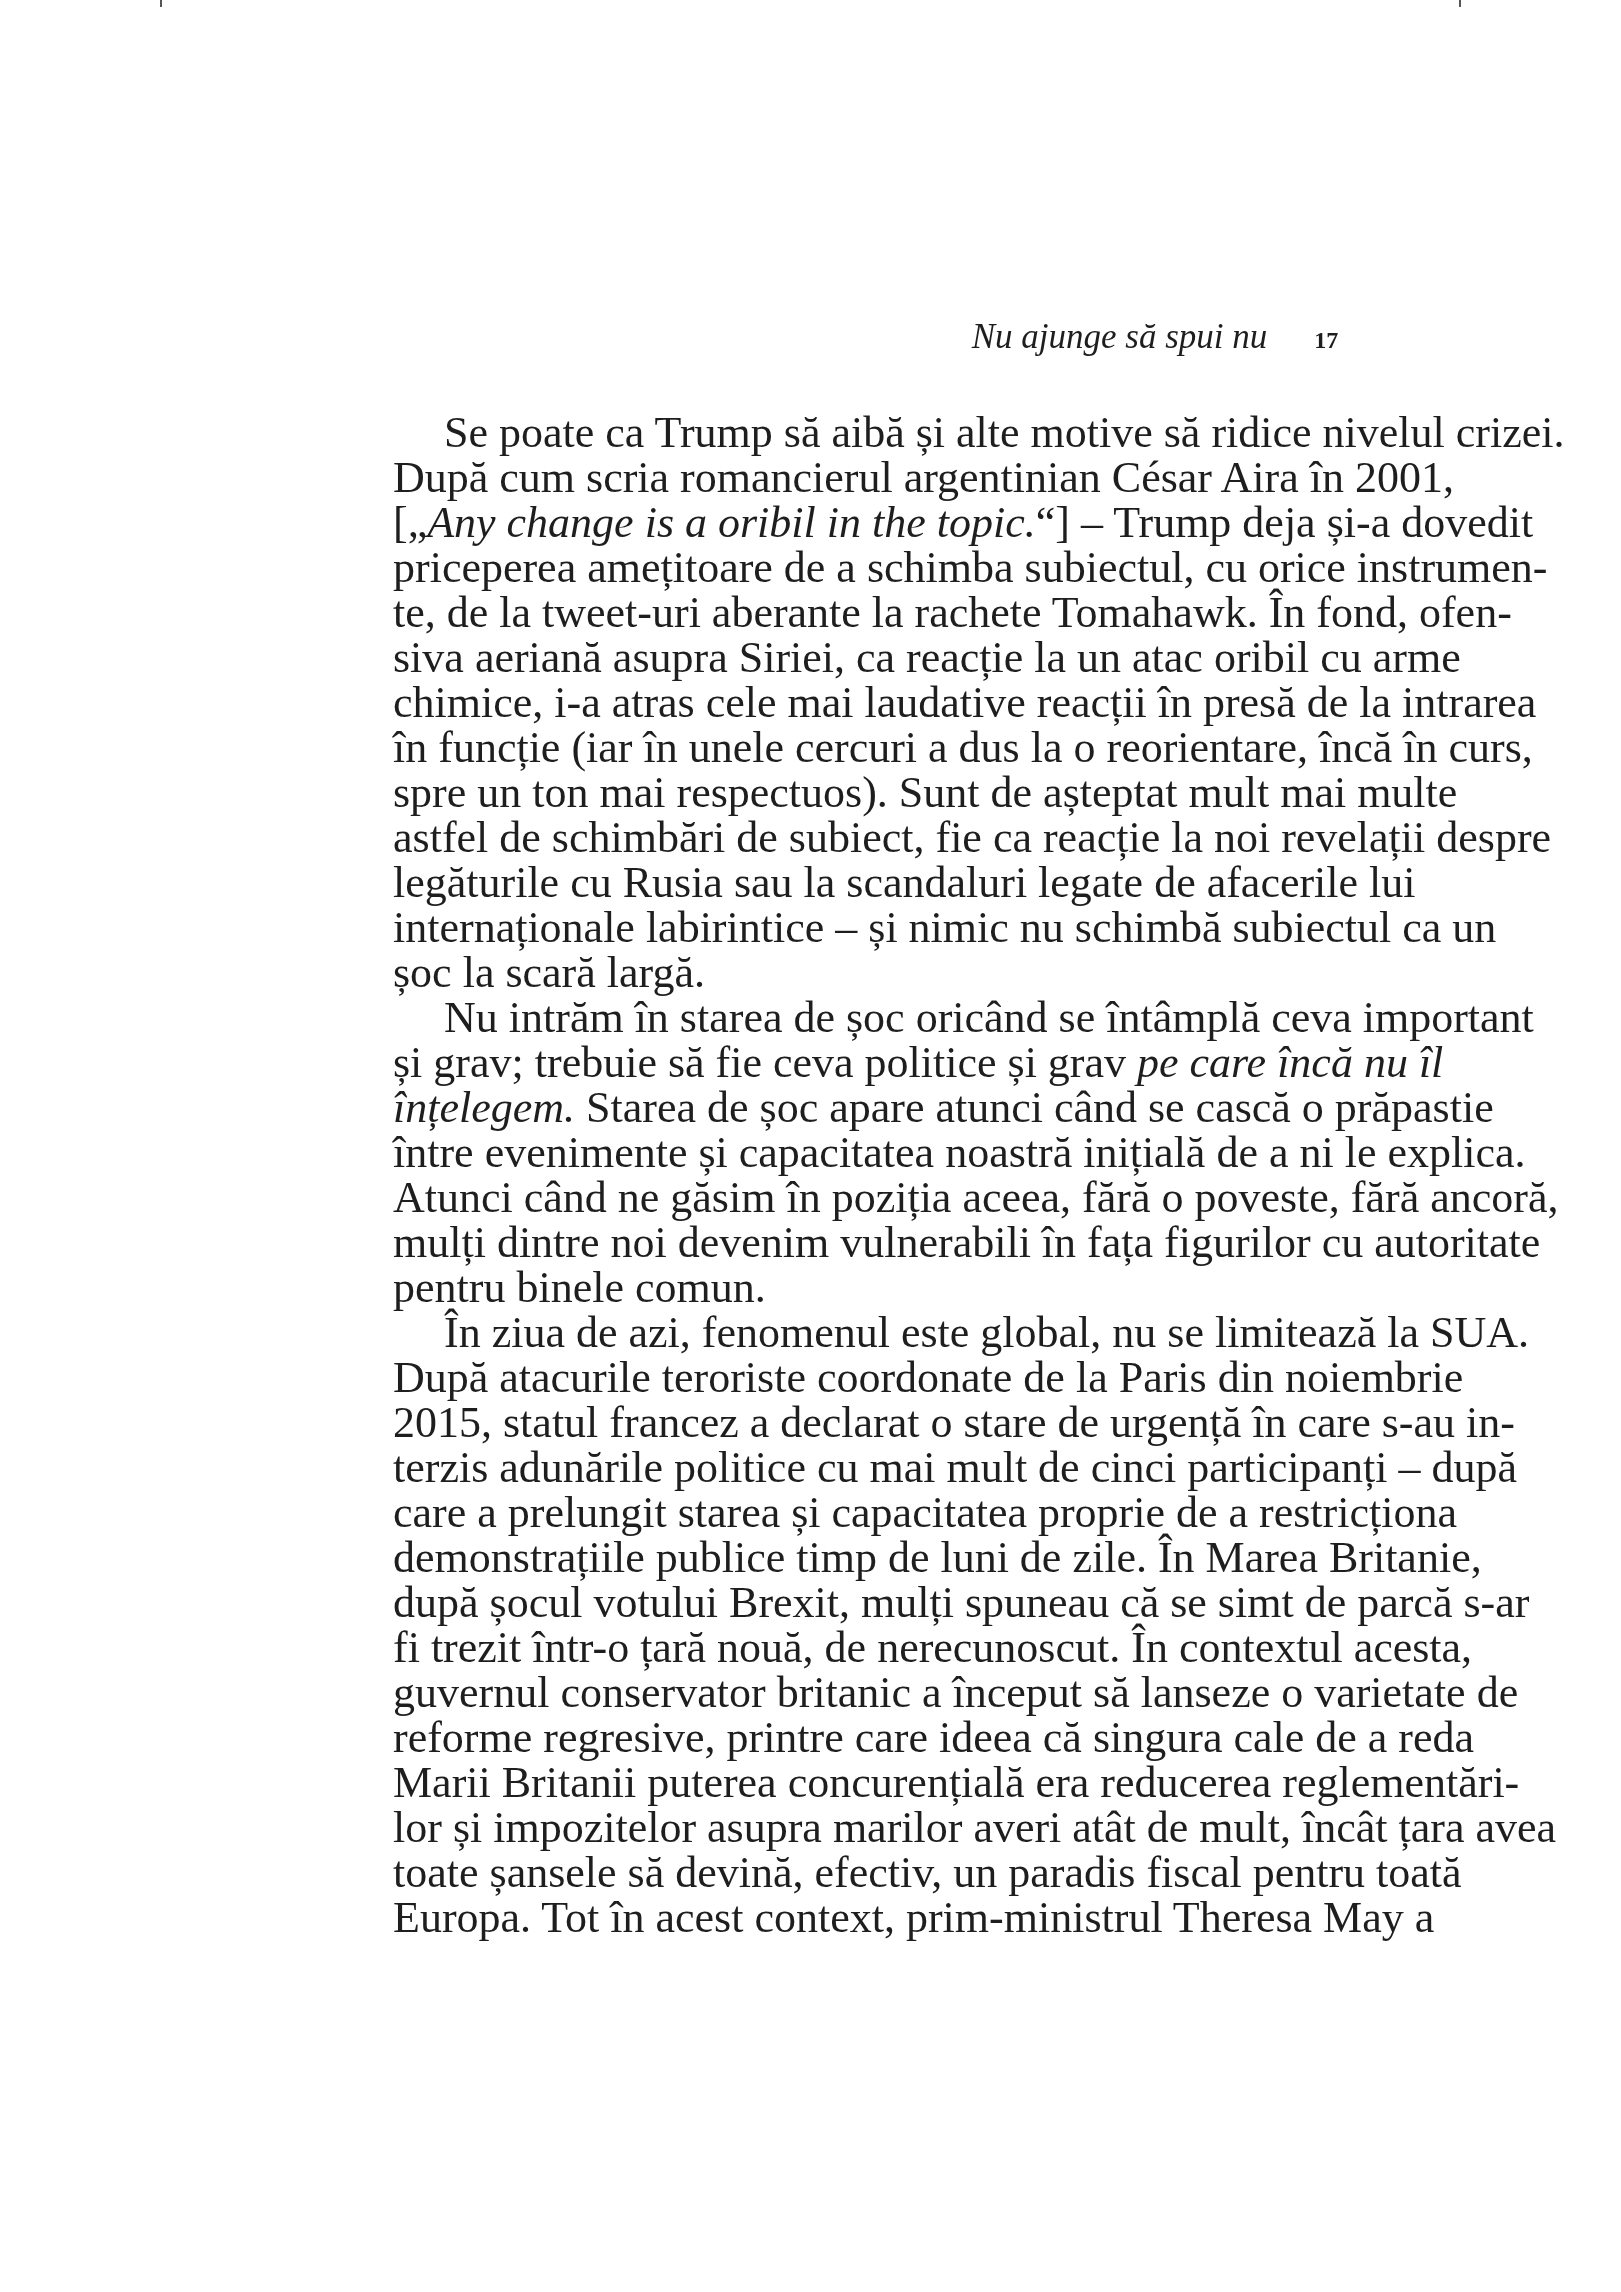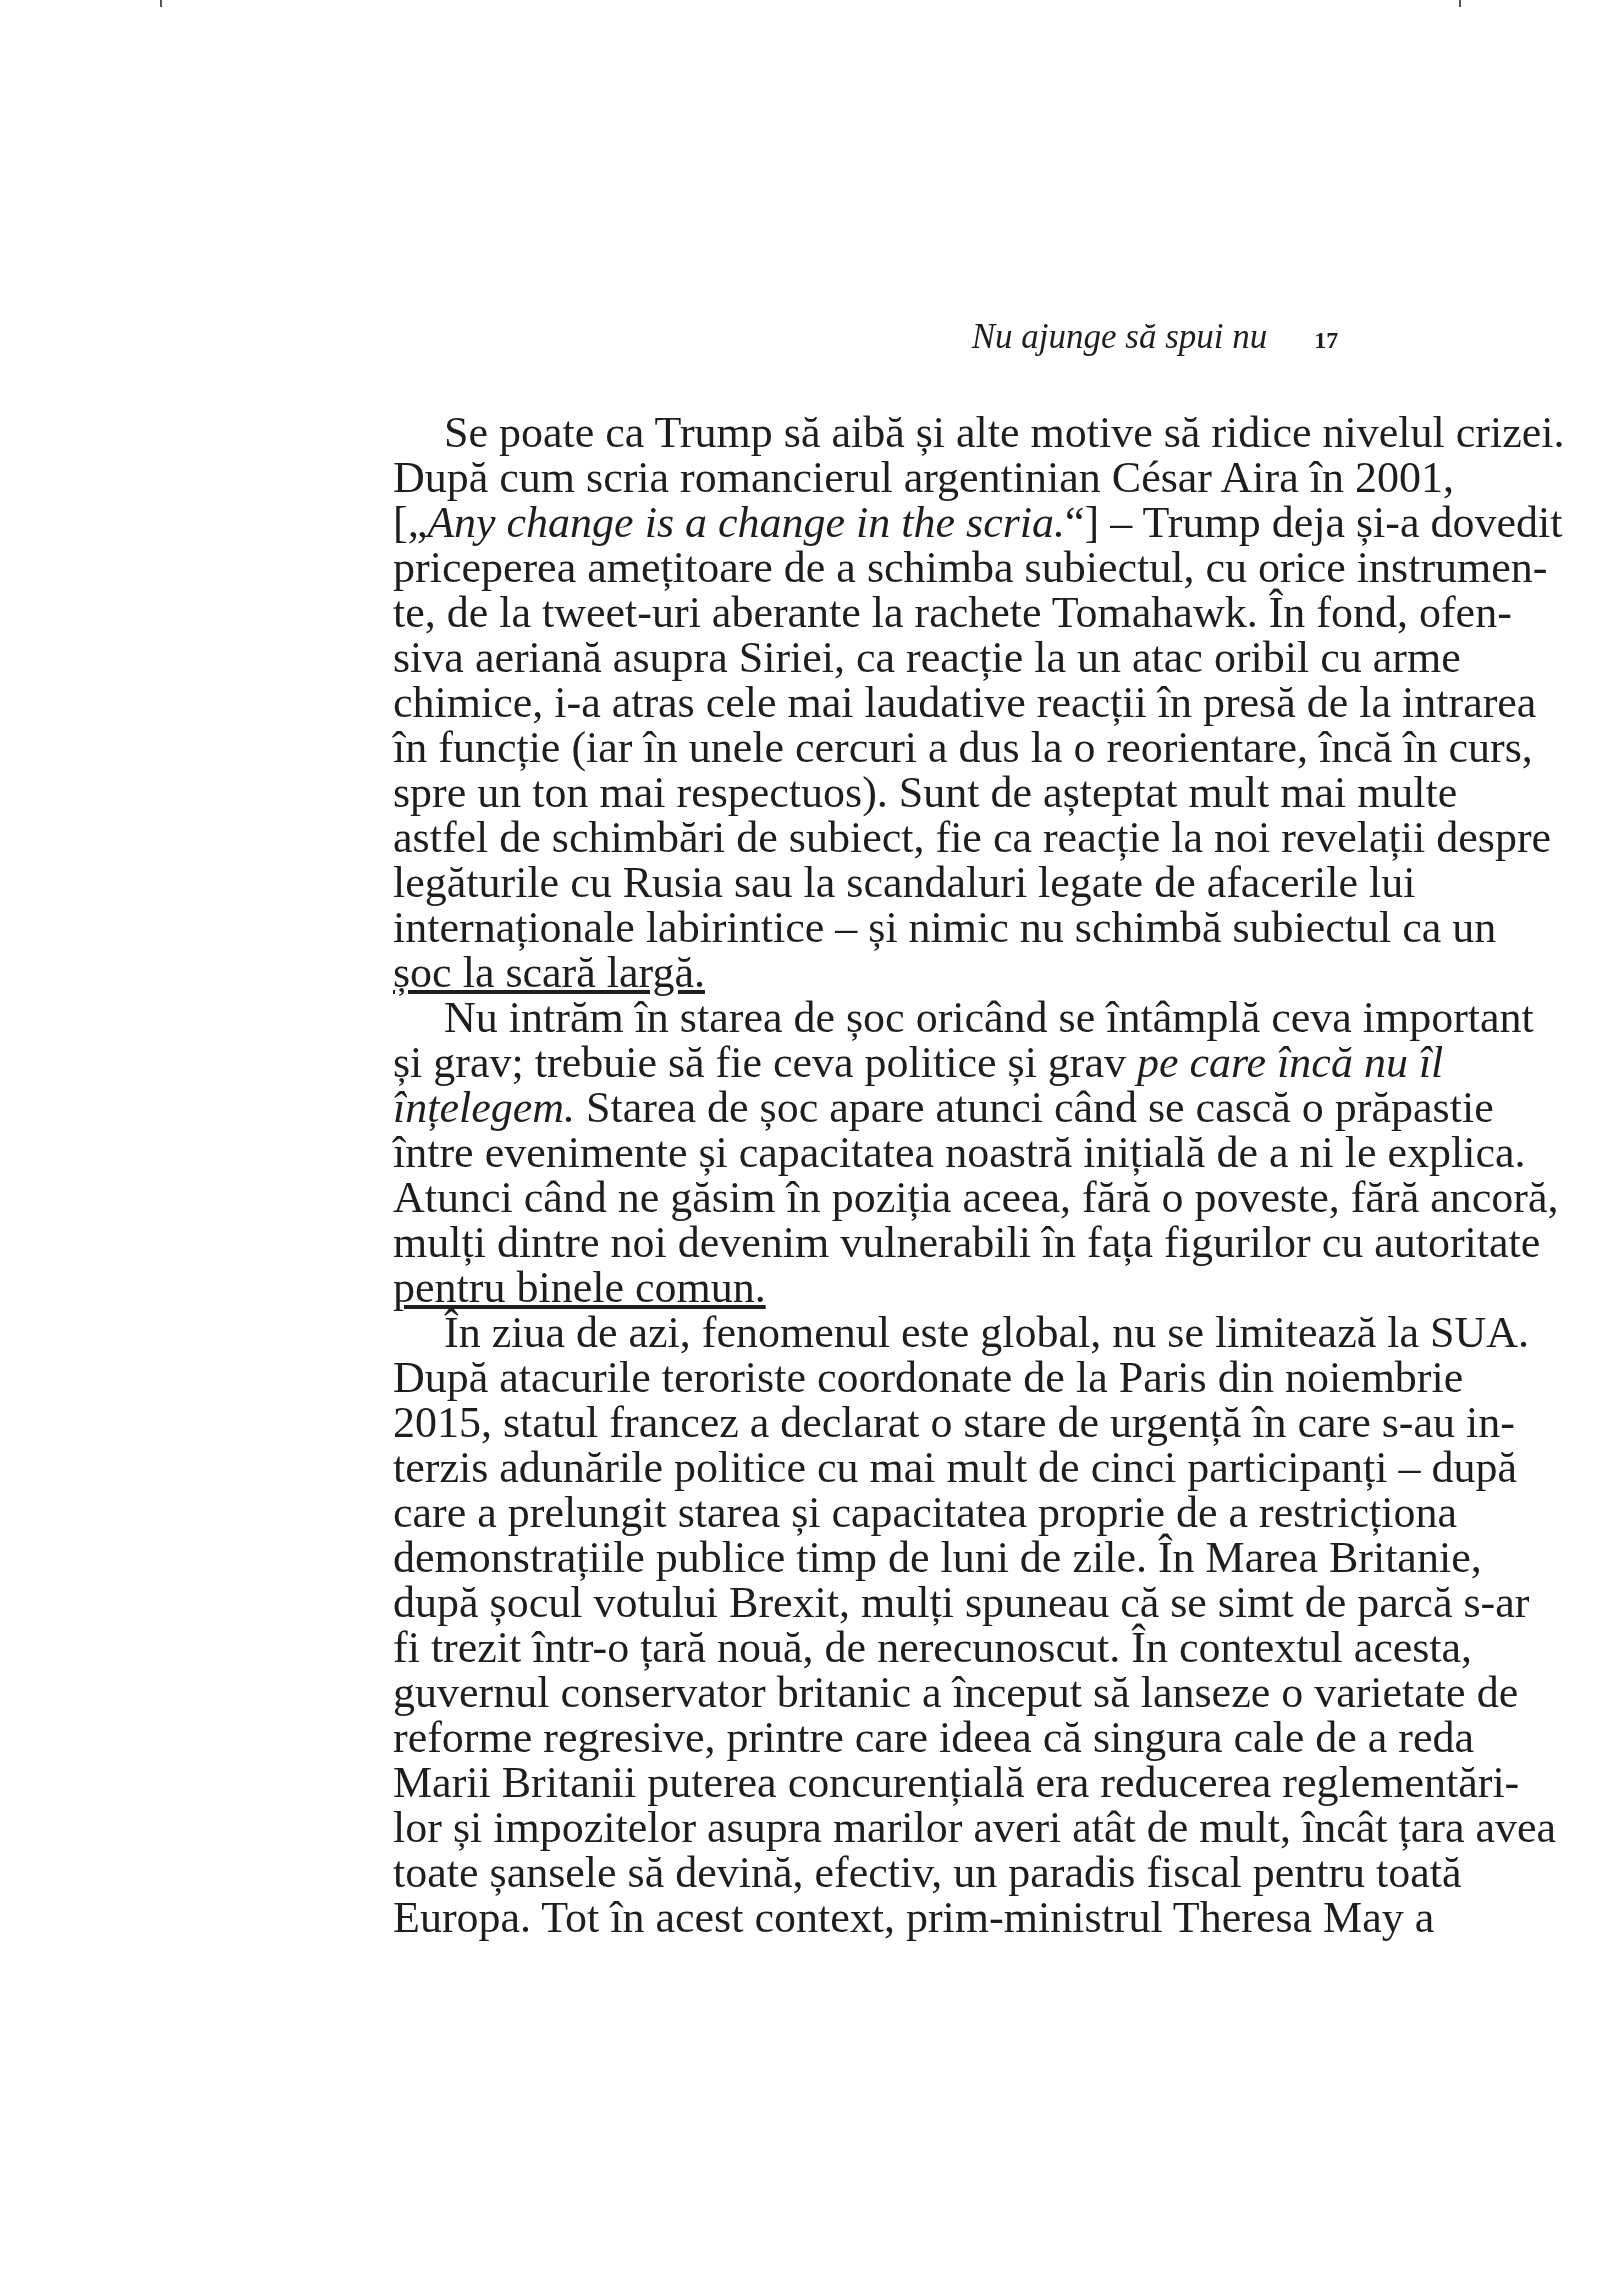--- a/index.html
+++ b/index.html
@@ -13,40 +13,40 @@
     font-family: Liberation Serif, serif; color: #1e1e1e;
   }
   .running-title { font-style: italic; font-size: 35px; margin-right: 47px; }
   .page-number { font-weight: bold; font-size: 24px; }
   .body-text {
     position: absolute; top: 410px; left: 393px; width: 947px;
     font-family: "Liberation Serif", "DejaVu Serif", serif;
     font-size: 44px; line-height: 45px; color: #1e1e1e;
   }
   .line { display: block; white-space: nowrap; text-align-last: justify; text-align: justify; height: 45px; }
-  .line.last { text-align-last: left; text-decoration: underline; }
+  .line.last { text-align-last: left; }
   .line.indent { padding-left: 51px; }
   .line i { font-style: italic; }
 </style>
 </head>
 <body>
 
 <div class="crop-mark crop-left"></div>
 <div class="crop-mark crop-right"></div>
 
 <div class="running-head">
   <span class="running-title">Nu ajunge să spui nu</span>
   <span class="page-number">17</span>
 </div>
 
 <div class="body-text" id="body-text">
     <div>
       <span class="line indent"><span>Se poate ca Trump să aibă și alte motive să ridice nivelul crizei.</span></span>
       <span class="line"><span>După cum scria romancierul argentinian César Aira în 2001,</span></span>
-      <span class="line"><span>[„</span><i>Any change is a change in the scria.</i><span>“] – Trump deja și-a dovedit</span></span>
+      <span class="line"><span>[„</span><i>Any change is a oribil in the topic.</i><span>“] – Trump deja și-a dovedit</span></span>
       <span class="line"><span>priceperea amețitoare de a schimba subiectul, cu orice instrumen-</span></span>
       <span class="line"><span>te, de la tweet-uri aberante la rachete Tomahawk. În fond, ofen-</span></span>
       <span class="line"><span>siva aeriană asupra Siriei, ca reacție la un atac oribil cu arme</span></span>
       <span class="line"><span>chimice, i-a atras cele mai laudative reacții în presă de la intrarea</span></span>
       <span class="line"><span>în funcție (iar în unele cercuri a dus la o reorientare, încă în curs,</span></span>
       <span class="line"><span>spre un ton mai respectuos). Sunt de așteptat mult mai multe</span></span>
       <span class="line"><span>astfel de schimbări de subiect, fie ca reacție la noi revelații despre</span></span>
       <span class="line"><span>legăturile cu Rusia sau la scandaluri legate de afacerile lui</span></span>
       <span class="line"><span>internaționale labirintice – și nimic nu schimbă subiectul ca un</span></span>
       <span class="line last"><span>șoc la scară largă.</span></span>

